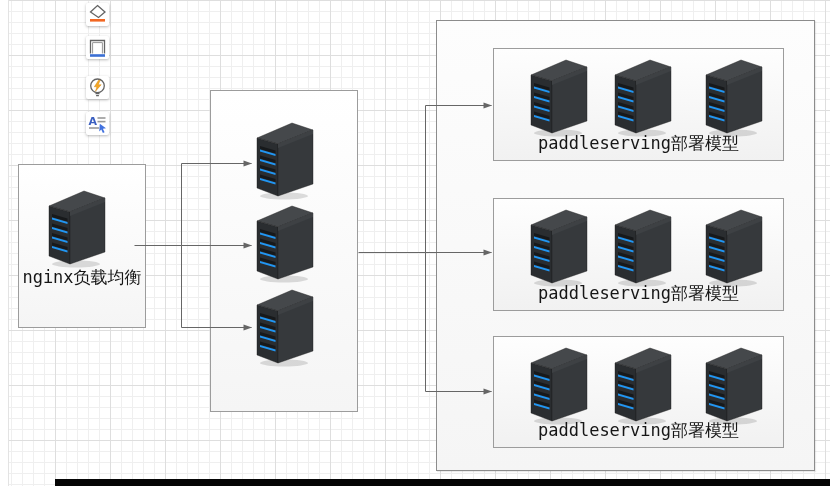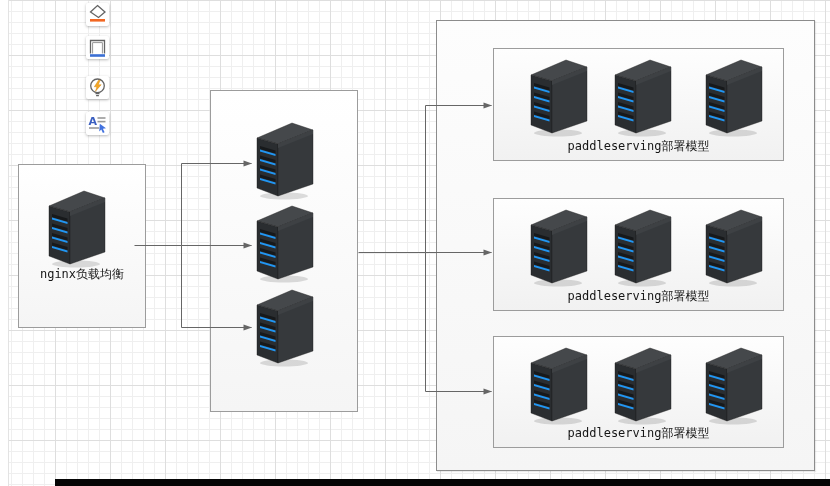--- a/index.html
+++ b/index.html
@@ -14,21 +14,21 @@
   .left-strip{position:absolute;left:0;top:0;width:8px;height:486px;background:#ffffff;border-right:1px solid #e3e3e3;}
   
   .tool-card{position:absolute;left:86px;width:23px;height:23px;background:#ffffff;border-radius:2px;
     box-shadow:0 1px 3px rgba(0,0,0,0.28);display:flex;align-items:center;justify-content:center;cursor:pointer;}
   
   .node-box{position:absolute;border:1px solid #9c9c9c;background:linear-gradient(180deg,#ffffff 0%,#f5f5f5 100%);box-sizing:border-box;}
   #big-container{position:absolute;border:1px solid #8c8c8c;background:linear-gradient(180deg,#fdfdfd 0%,#f5f5f5 100%);
     box-sizing:border-box;box-shadow:1px 1px 1px rgba(0,0,0,0.08);}
   .cluster-box{position:absolute;border:1px solid #9c9c9c;background:linear-gradient(180deg,#fefefe 0%,#f1f1f1 100%);box-sizing:border-box;}
   .node-label{position:absolute;left:0;width:100%;text-align:center;
-    font-family:"DejaVu Sans Mono","Liberation Mono",monospace;font-size:12px;color:#161616;white-space:nowrap;}
+    font-family:"DejaVu Sans Mono","Liberation Mono",monospace;font-size:17px;color:#161616;white-space:nowrap;}
   .server{position:absolute;width:58px;height:78px;}
   #connectors{position:absolute;left:0;top:0;pointer-events:none;}
   .bottom-bar{position:absolute;left:55px;top:479px;width:775px;height:7px;background:#050505;}
 </style>
 </head>
 <body>
 
 <div id="stage">
 
   <svg width="0" height="0" style="position:absolute" aria-hidden="true">

